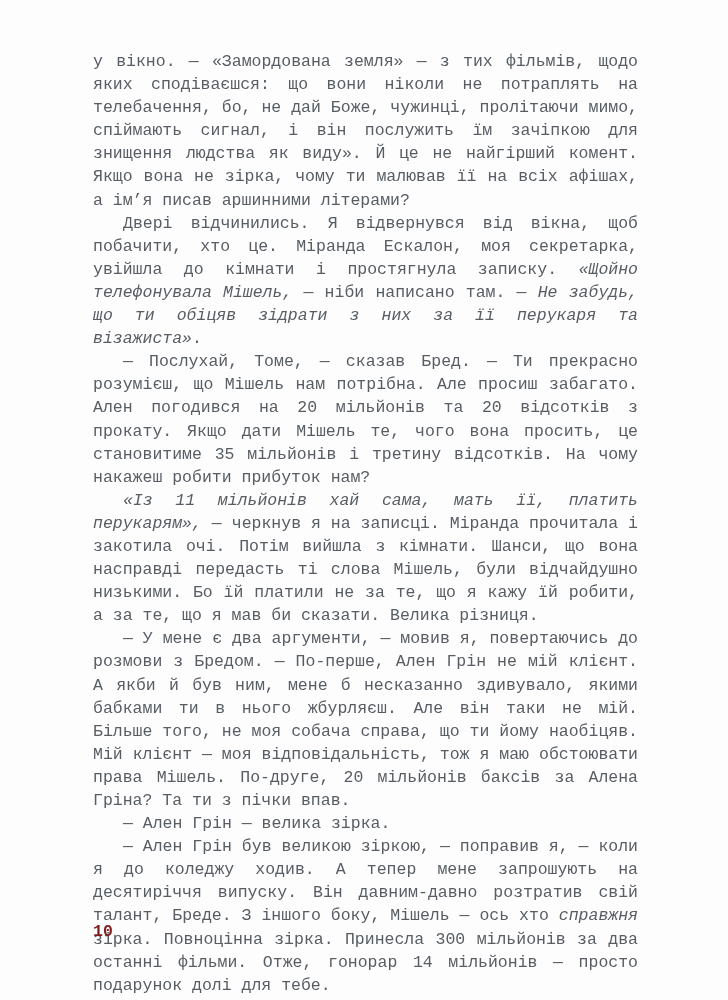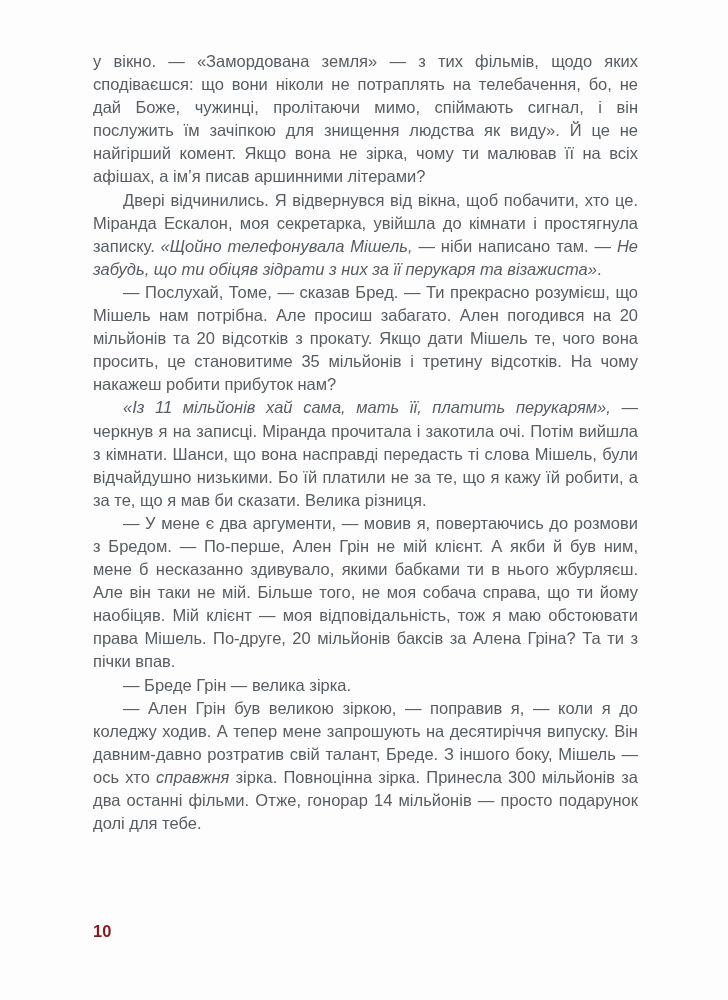--- a/index.html
+++ b/index.html
@@ -6,21 +6,21 @@
     margin: 0;
     padding: 0;
     background: #ffffff;
   }
   .page {
     position: relative;
     width: 728px;
     height: 1000px;
     background: #fdfdfd;
     overflow: hidden;
-    font-family: Liberation Sans, sans-serif;
+    font-family: Liberation Mono, monospace;
   }
   .text-block {
     position: absolute;
     top: 50px;
     left: 93px;
     width: 545px;
     color: #575d63;
     font-size: 16.5px;
     line-height: 23.1px;
     text-align: justify;
@@ -47,17 +47,17 @@
 </head>
 <body>
 
 <div class="page">
   <div class="text-block">
       <p class=""><span>у вікно. — «Замордована земля» — з тих фільмів, щодо яких сподіваєшся: що вони ніколи не потраплять на телебачення, бо, не дай Боже, чужинці, пролітаючи мимо, спіймають сигнал, і він послужить їм зачіпкою для знищення людства як виду». Й це не найгірший комент. Якщо вона не зірка, чому ти малював її на всіх афішах, а ім’я писав аршинними літерами?</span></p>
       <p class="indent"><span>Двері відчинились. Я відвернувся від вікна, щоб побачити, хто це. Міранда Ескалон, моя секретарка, увійшла до кімнати і простягнула записку. </span><em>«Щойно телефонувала Мішель,</em><span> — ніби написано там. — </span><em>Не забудь, що ти обіцяв зідрати з них за її перукаря та візажиста»</em><span>.</span></p>
       <p class="indent"><span>— Послухай, Томе, — сказав Бред. — Ти прекрасно розумієш, що Мішель нам потрібна. Але просиш забагато. Ален погодився на 20 мільйонів та 20 відсотків з прокату. Якщо дати Мішель те, чого вона просить, це становитиме 35 мільйонів і третину відсотків. На чому накажеш робити прибуток нам?</span></p>
       <p class="indent"><em>«Із 11 мільйонів хай сама, мать її, платить перукарям»,</em><span> — черкнув я на записці. Міранда прочитала і закотила очі. Потім вийшла з кімнати. Шанси, що вона насправді передасть ті слова Мішель, були відчайдушно низькими. Бо їй платили не за те, що я кажу їй робити, а за те, що я мав би сказати. Велика різниця.</span></p>
       <p class="indent"><span>— У мене є два аргументи, — мовив я, повертаючись до розмови з Бредом. — По-перше, Ален Грін не мій клієнт. А якби й був ним, мене б несказанно здивувало, якими бабками ти в нього жбурляєш. Але він таки не мій. Більше того, не моя собача справа, що ти йому наобіцяв. Мій клієнт — моя відповідальність, тож я маю обстоювати права Мішель. По-друге, 20 мільйонів баксів за Алена Гріна? Та ти з пічки впав.</span></p>
-      <p class="indent"><span>— Бреде Грін — велика зірка.</span></p>
+      <p class="indent"><span>— Ален Грін — велика зірка.</span></p>
       <p class="indent"><span>— Ален Грін був великою зіркою, — поправив я, — коли я до коледжу ходив. А тепер мене запрошують на десятиріччя випуску. Він давним-давно розтратив свій талант, Бреде. З іншого боку, Мішель — ось хто </span><em>справжня</em><span> зірка. Повноцінна зірка. Принесла 300 мільйонів за два останні фільми. Отже, гонорар 14 мільйонів — просто подарунок долі для тебе.</span></p>
     </div>
   <div class="page-footer">10</div>
 </div>
 
 </body></html>

